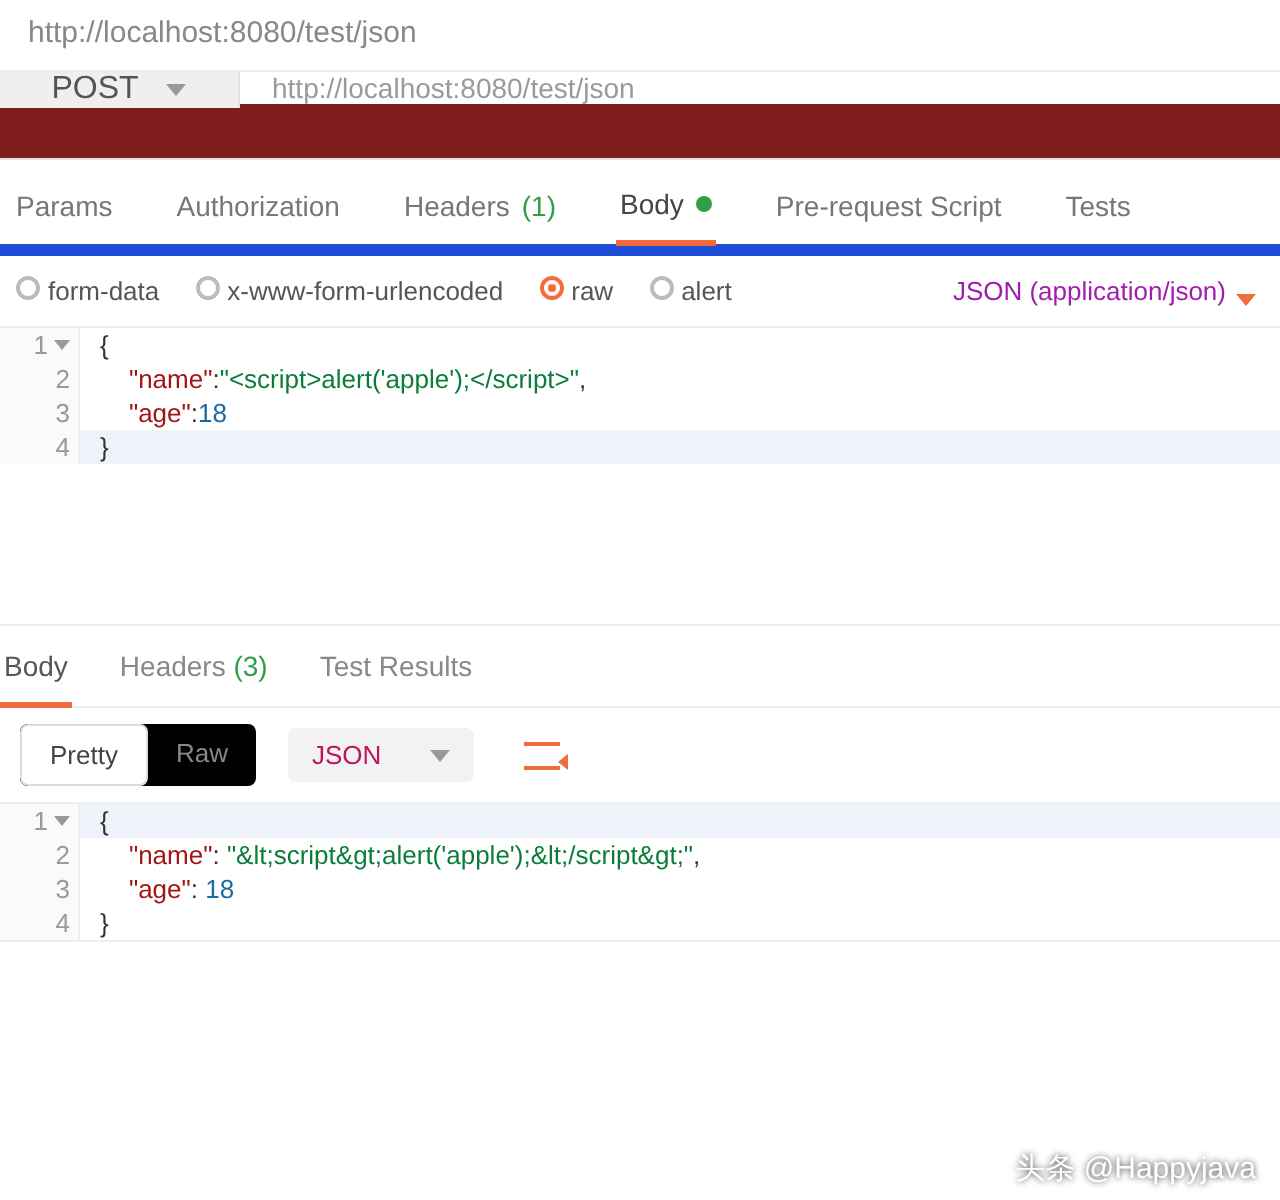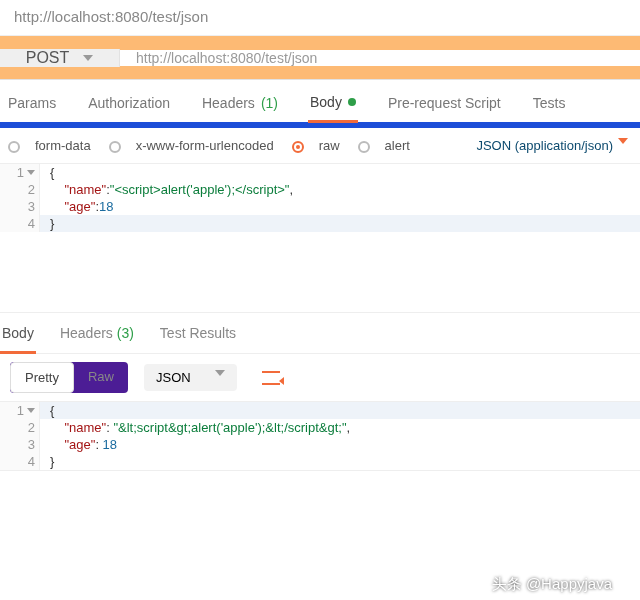--- a/index.html
+++ b/index.html
@@ -1,55 +1,55 @@
 <!DOCTYPE html>
 <html><head>
 <meta charset="utf-8">
 <style>
 *{box-sizing:border-box;margin:0;padding:0;font-family:Arial,Helvetica,sans-serif}
 body{width:640px;height:600px;background:#fff;color:#555;font-size:13px;overflow:hidden}
 .url-bar{padding:8px 14px 10px;color:#888;font-size:15px;border-bottom:1px solid #eee}
-.method-row{display:flex;align-items:center;height:44px;border-bottom:1px solid #e2e2e2;background:#fdba74}
+.method-row{display:flex;align-items:flex-start;height:44px;border-bottom:1px solid #e2e2e2;background:#7f1d1d}
 .method-btn{width:120px;display:flex;align-items:center;justify-content:center;gap:14px;background:#efefef;color:#555;font-size:16px;border-right:1px solid #e2e2e2;cursor:pointer}
 .caret-down{width:0;height:0;border-left:5px solid transparent;border-right:5px solid transparent;border-top:6px solid #999}
 .url-input{flex:1;display:flex;align-items:center;padding:0 16px;color:#9a9a9a;font-size:14px;background:#fff}
 .req-tabs{display:flex;gap:28px;padding:14px 6px 0 6px;border-bottom:6px solid #1d4ed8;font-size:14px;color:#777}
 .req-tab{padding:0 2px 10px;cursor:pointer;display:flex;align-items:center;gap:6px}
 .req-tab.active{color:#444;border-bottom:3px solid #f26b3a;margin-bottom:-1px}
 .count-g{color:#2e9e49}
 .dot-g{width:8px;height:8px;border-radius:50%;background:#2e9e49}
 .body-types{display:flex;align-items:center;gap:18px;padding:10px 8px;border-bottom:1px solid #eee;font-size:13px;color:#555;flex-wrap:wrap}
 .radio{width:12px;height:12px;border-radius:50%;border:2px solid #bbb;display:inline-block;position:relative}
 .radio.sel{border-color:#f26b3a}
 .radio.sel::after{content:"";position:absolute;inset:2px;border-radius:50%;background:#f26b3a}
-.bt-item{display:flex;align-items:flex-end;gap:15px;cursor:pointer}
-.ct-label{color:#0c4a6e;display:flex;align-items:flex-start;gap:5px;margin-left:auto;margin-right:4px}
+.bt-item{display:flex;align-items:flex-start;gap:4px;cursor:pointer}
+.ct-label{color:#a21caf;display:flex;align-items:flex-end;gap:5px;margin-left:auto;margin-right:4px}
 .editor{border-bottom:1px solid #eee;font-family:Consolas,Menlo,monospace;font-size:13px}
 .editor-row{display:flex;height:17px;line-height:17px}
 .editor-row.hl{background:#eef3f9}
 .gutter{width:40px;text-align:right;padding-right:4px;color:#999;background:#fafafa;border-right:1px solid #eee;display:flex;justify-content:flex-end;align-items:center;gap:3px}
 .fold{width:0;height:0;border-left:4px solid transparent;border-right:4px solid transparent;border-top:5px solid #999}
 .code{padding-left:10px;white-space:pre;color:#333}
 .k-key{color:#a31515}
 .k-str{color:#0b7d3b}
 .k-num{color:#1a6b9f}
 .k-html{color:#0b7d3b}
 .req-editor{padding-bottom:80px}
 .resp-tabs{display:flex;gap:22px;padding:12px 4px 0 0;border-bottom:1px solid #eee;font-size:14px;color:#888}
 .resp-tab{padding:0 2px 10px;cursor:pointer}
 .resp-tab.active{color:#555;border-bottom:3px solid #f26b3a;margin-bottom:-1px}
 .view-row{display:flex;align-items:center;gap:8px;padding:8px 10px;background:#fff;border-bottom:1px solid #eee}
-.view-seg{display:flex;background:#4c1d95;border-radius:4px;overflow:hidden}
+.view-seg{display:flex;background:#000000;border-radius:4px;overflow:hidden}
 .seg-btn{padding:7px 14px;font-size:13px;color:#888;cursor:pointer}
 .seg-btn.active{background:#fff;border:1px solid #ddd;border-radius:4px;color:#444}
-.fmt-sel{display:flex;align-items:flex-start;gap:24px;padding:6px 12px;background:#f2f2f2;border-radius:4px;color:#000000;cursor:pointer;margin-left:8px}
+.fmt-sel{display:flex;align-items:center;gap:24px;padding:6px 12px;background:#f2f2f2;border-radius:4px;color:#be185d;cursor:pointer;margin-left:8px}
 .wrap-btn{margin-left:10px;width:32px;height:28px;display:flex;align-items:center;justify-content:center;border-radius:3px;cursor:pointer}
 .wrap-ic{width:18px;height:14px;border-top:2px solid #f26b3a;border-bottom:2px solid #f26b3a;position:relative}
 .wrap-ic::after{content:"";position:absolute;right:-4px;bottom:-2px;width:0;height:0;border-top:4px solid transparent;border-bottom:4px solid transparent;border-right:5px solid #f26b3a}
-.watermark{position:absolute;bottom:6px;right:28px;font-size:15px;color:#fff;text-shadow:0 0 3px rgba(0,0,0,.8)}
+.watermark{position:absolute;bottom:6px;right:12px;font-size:15px;color:#fff;text-shadow:0 0 3px rgba(0,0,0,.8)}
 </style>
 </head>
 <body>
 
 <div class="url-bar">http://localhost:8080/test/json</div>
 
 <div class="method-row">
   <div class="method-btn">
     <span>POST</span>
     <span class="caret-down"></span>

